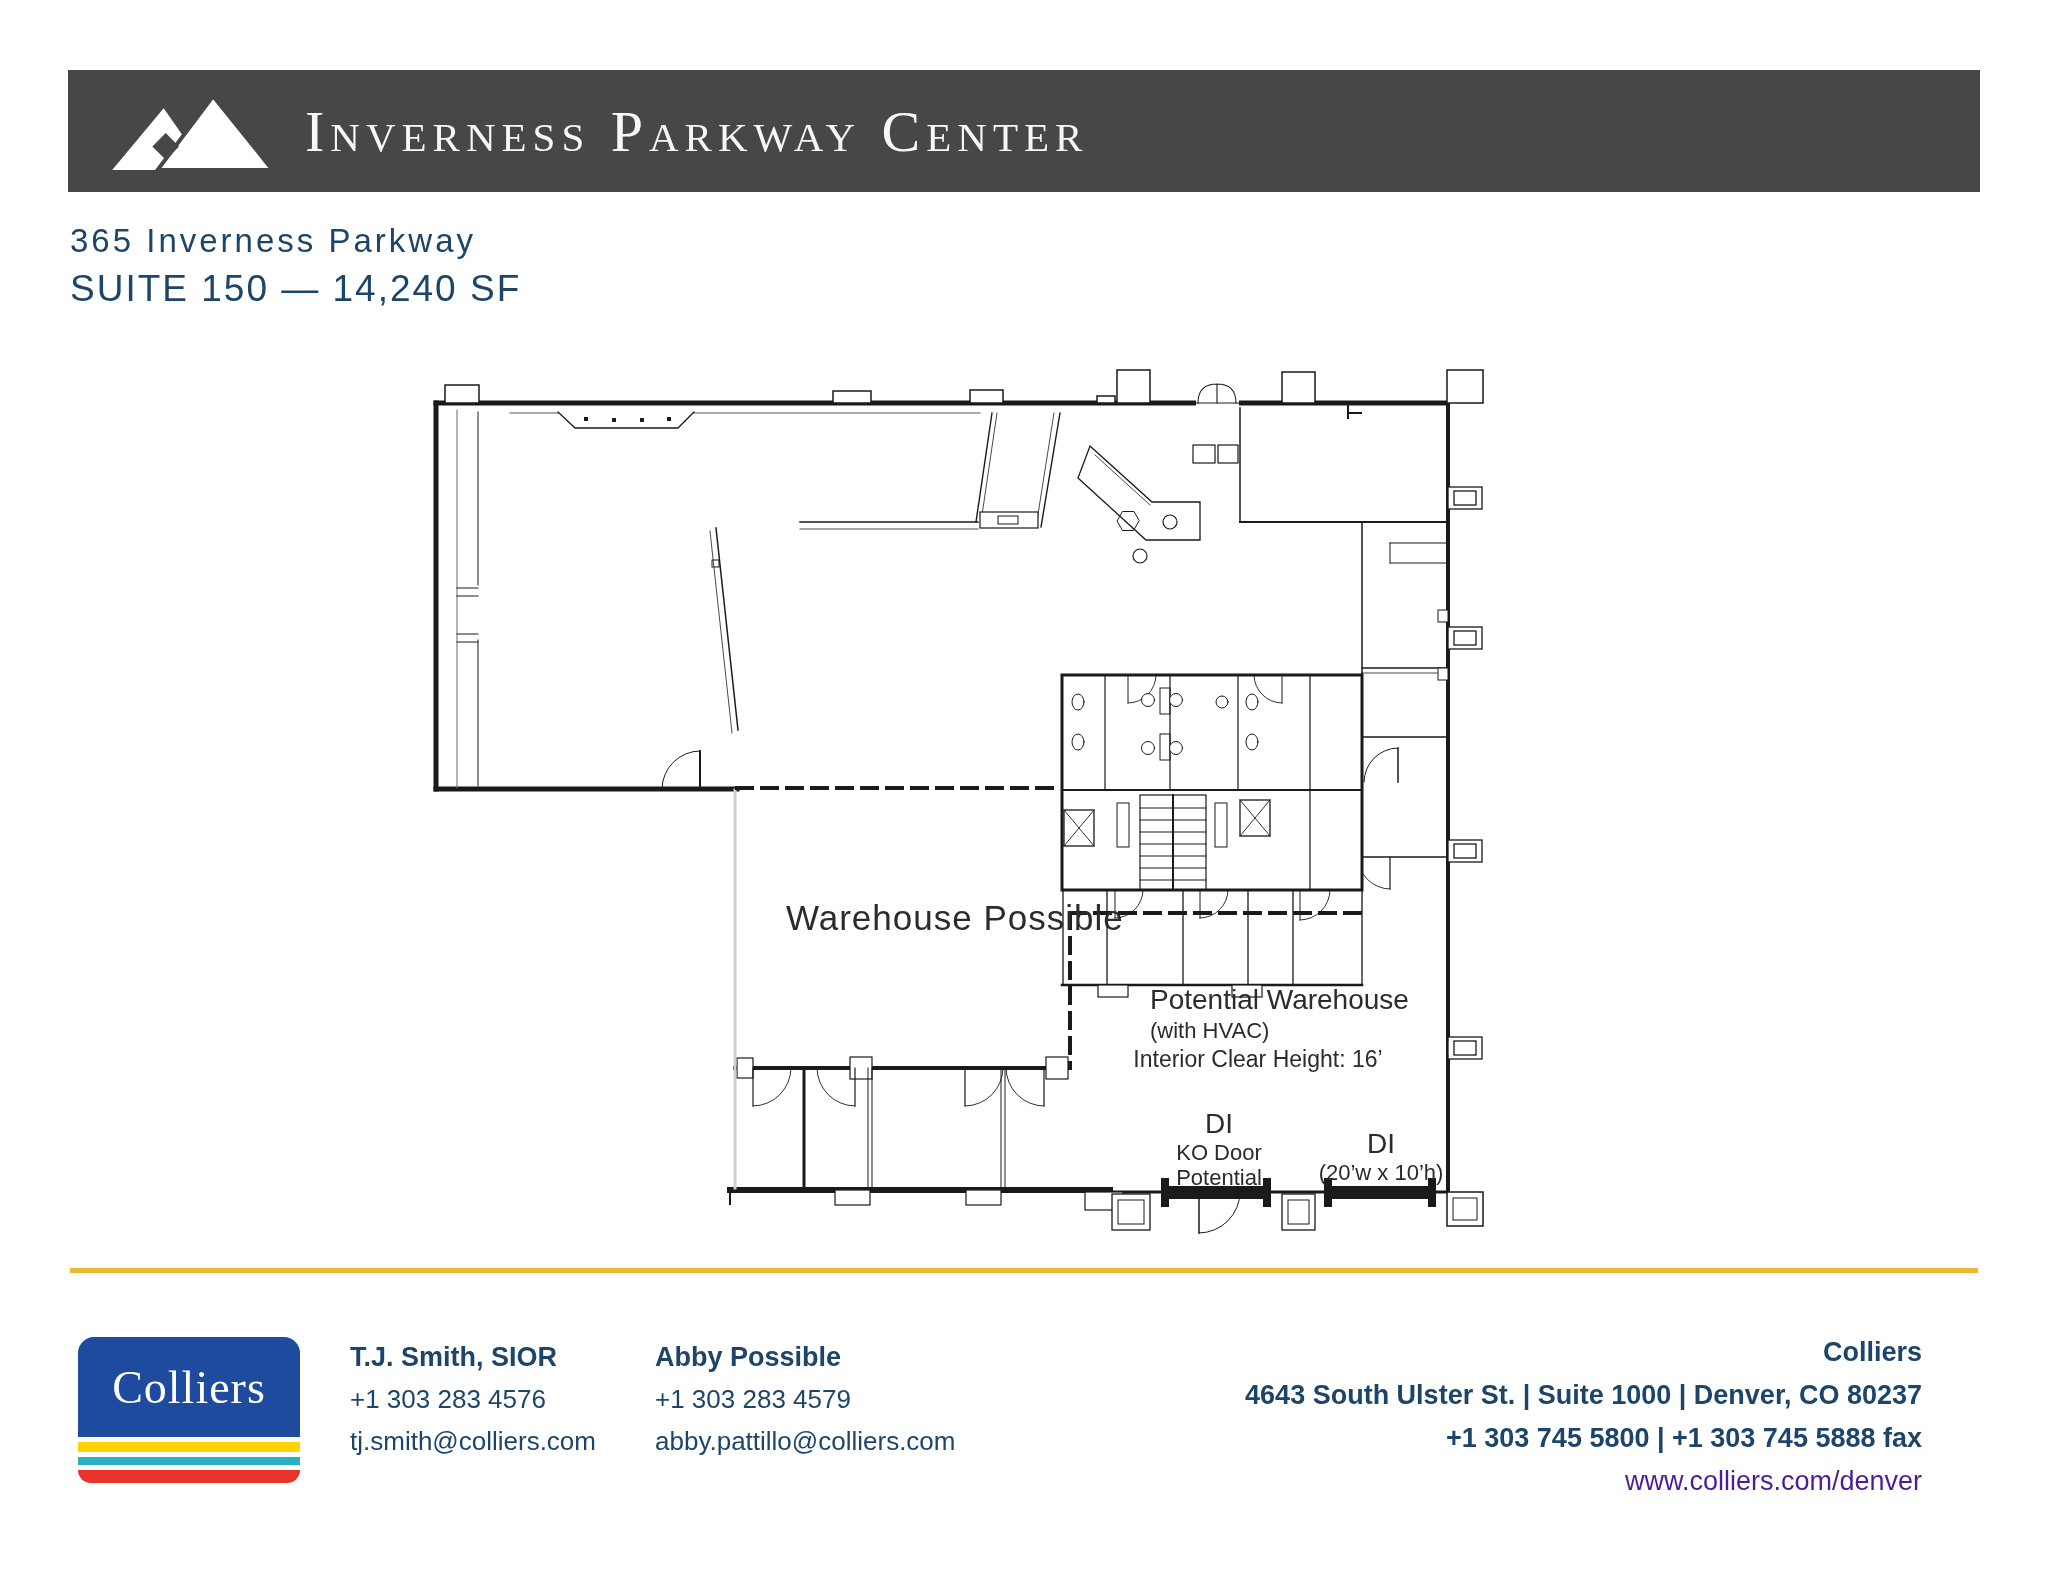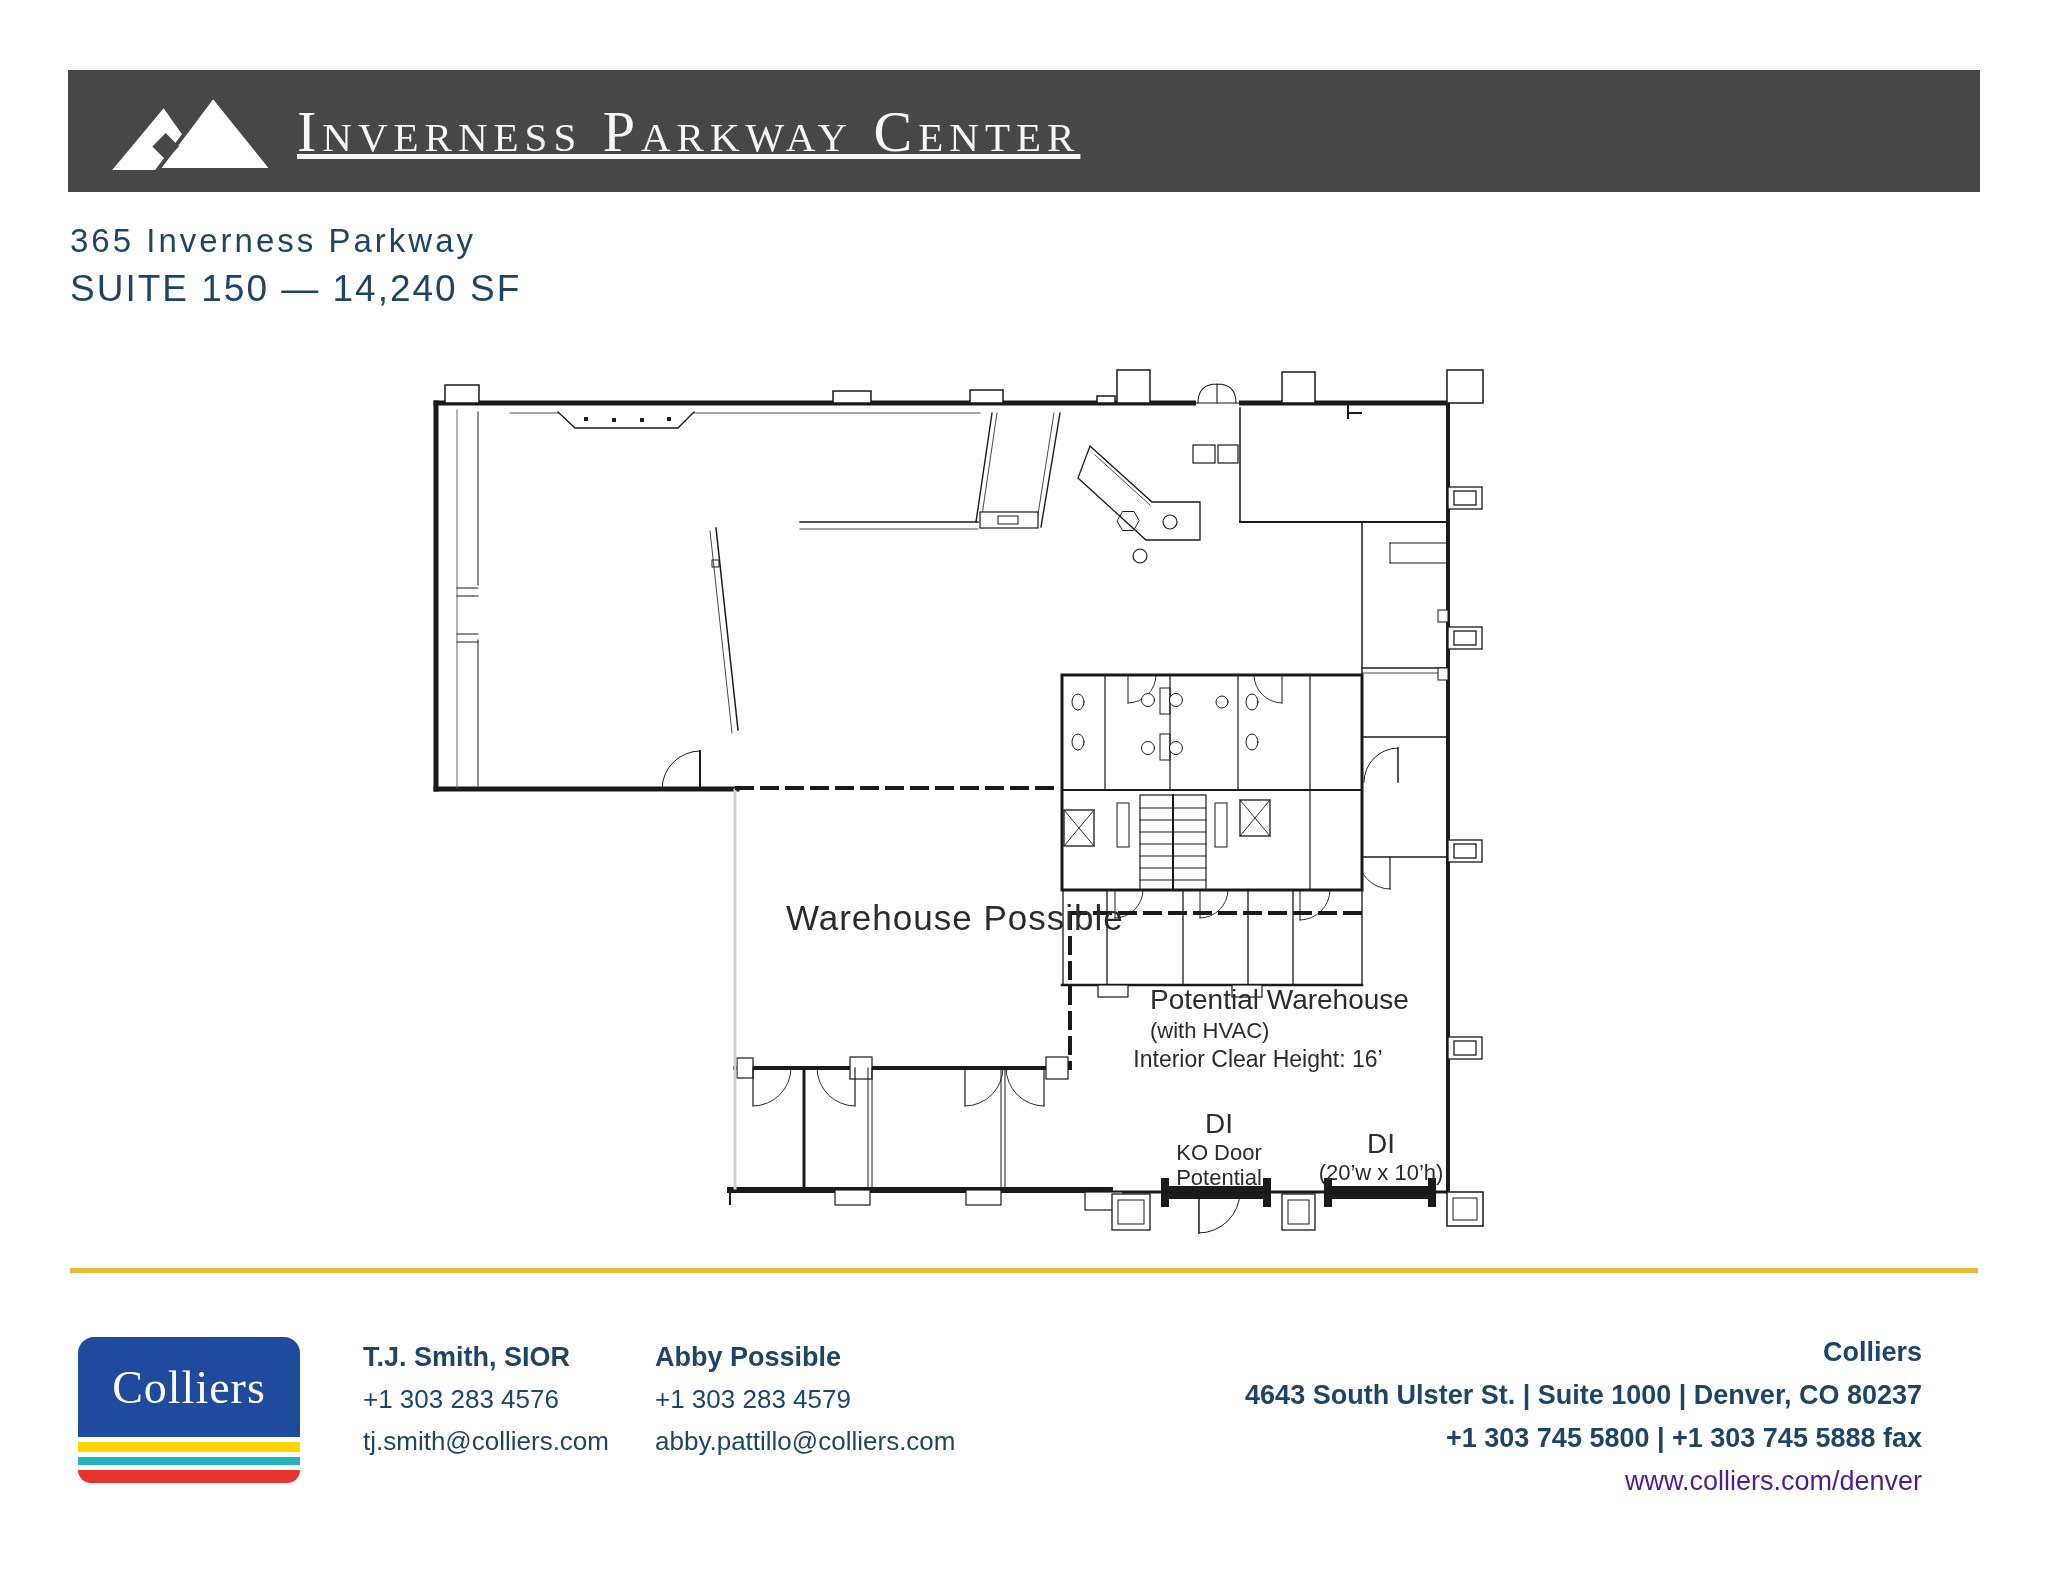--- a/index.html
+++ b/index.html
@@ -2,21 +2,21 @@
 <html><head>
 <meta charset="utf-8">
 <style>
   html,body{margin:0;padding:0;background:#ffffff;}
   body{width:2048px;height:1583px;position:relative;font-family:"Liberation Sans",sans-serif;overflow:hidden;}
   .page{position:absolute;inset:0;background:#fff;}
 
   
   .banner{position:absolute;left:68px;top:70px;width:1912px;height:122px;background:#474747;display:flex;align-items:center;}
   .banner .mlogo{width:175px;height:84px;margin-left:38px;flex:0 0 auto;}
-  .banner-title{color:#f7f7f7;font-family:"Liberation Serif",serif;font-variant-caps:small-caps;font-size:58px;letter-spacing:6px;margin-left:16px;white-space:nowrap;text-decoration:underline;}
+  .banner-title{color:#f7f7f7;font-family:"Liberation Serif",serif;font-variant-caps:small-caps;font-size:58px;letter-spacing:6px;margin-left:24px;white-space:nowrap;}
 
   
   .addr{position:absolute;left:70px;top:222px;color:#1d4569;}
   .addr-line1{font-size:33px;font-weight:500;letter-spacing:3px;}
   .addr-line2{font-size:37px;font-weight:400;letter-spacing:2px;margin-top:8px;}
 
   
   .plan{position:absolute;left:420px;top:268px;width:1095px;height:1000px;}
   .plan svg{position:absolute;left:0;top:0;width:1095px;height:1000px;}
   .plan-label{position:absolute;color:#2b2b2b;white-space:nowrap;}
@@ -36,21 +36,21 @@
   
   .clogo{position:absolute;left:78px;top:1337px;width:222px;}
   .clogo-blue{height:100px;background:#1e4b9e;border-radius:16px 16px 0 0;display:flex;align-items:center;justify-content:center;}
   .clogo-blue span{color:#fff;font-family:"Liberation Serif",serif;font-size:46px;letter-spacing:1px;}
   .stripe{width:100%;}
   .stripe.y{height:10px;background:#ffd400;margin-top:5px;}
   .stripe.t{height:8px;background:#2ab0c5;margin-top:5px;}
   .stripe.r{height:13px;background:#e8332c;margin-top:5px;border-radius:0 0 16px 16px;}
 
   .contact{position:absolute;top:1342px;color:#1d4569;}
-  .contact.c1{left:363px;}
+  .contact.c1{left:350px;}
   .contact.c2{left:655px;}
   .contact .name{font-size:27px;font-weight:700;}
   .contact .line{font-size:26px;margin-top:11px;}
 
   .office{position:absolute;top:1337px;right:126px;text-align:right;color:#1d4569;}
   .office .oline{font-size:27px;font-weight:700;margin-top:12px;}
   .office .oline:first-child{margin-top:0;}
   .office .web{font-size:27px;font-weight:400;color:#4c1d95;margin-top:12px;}
 </style>
 </head>

